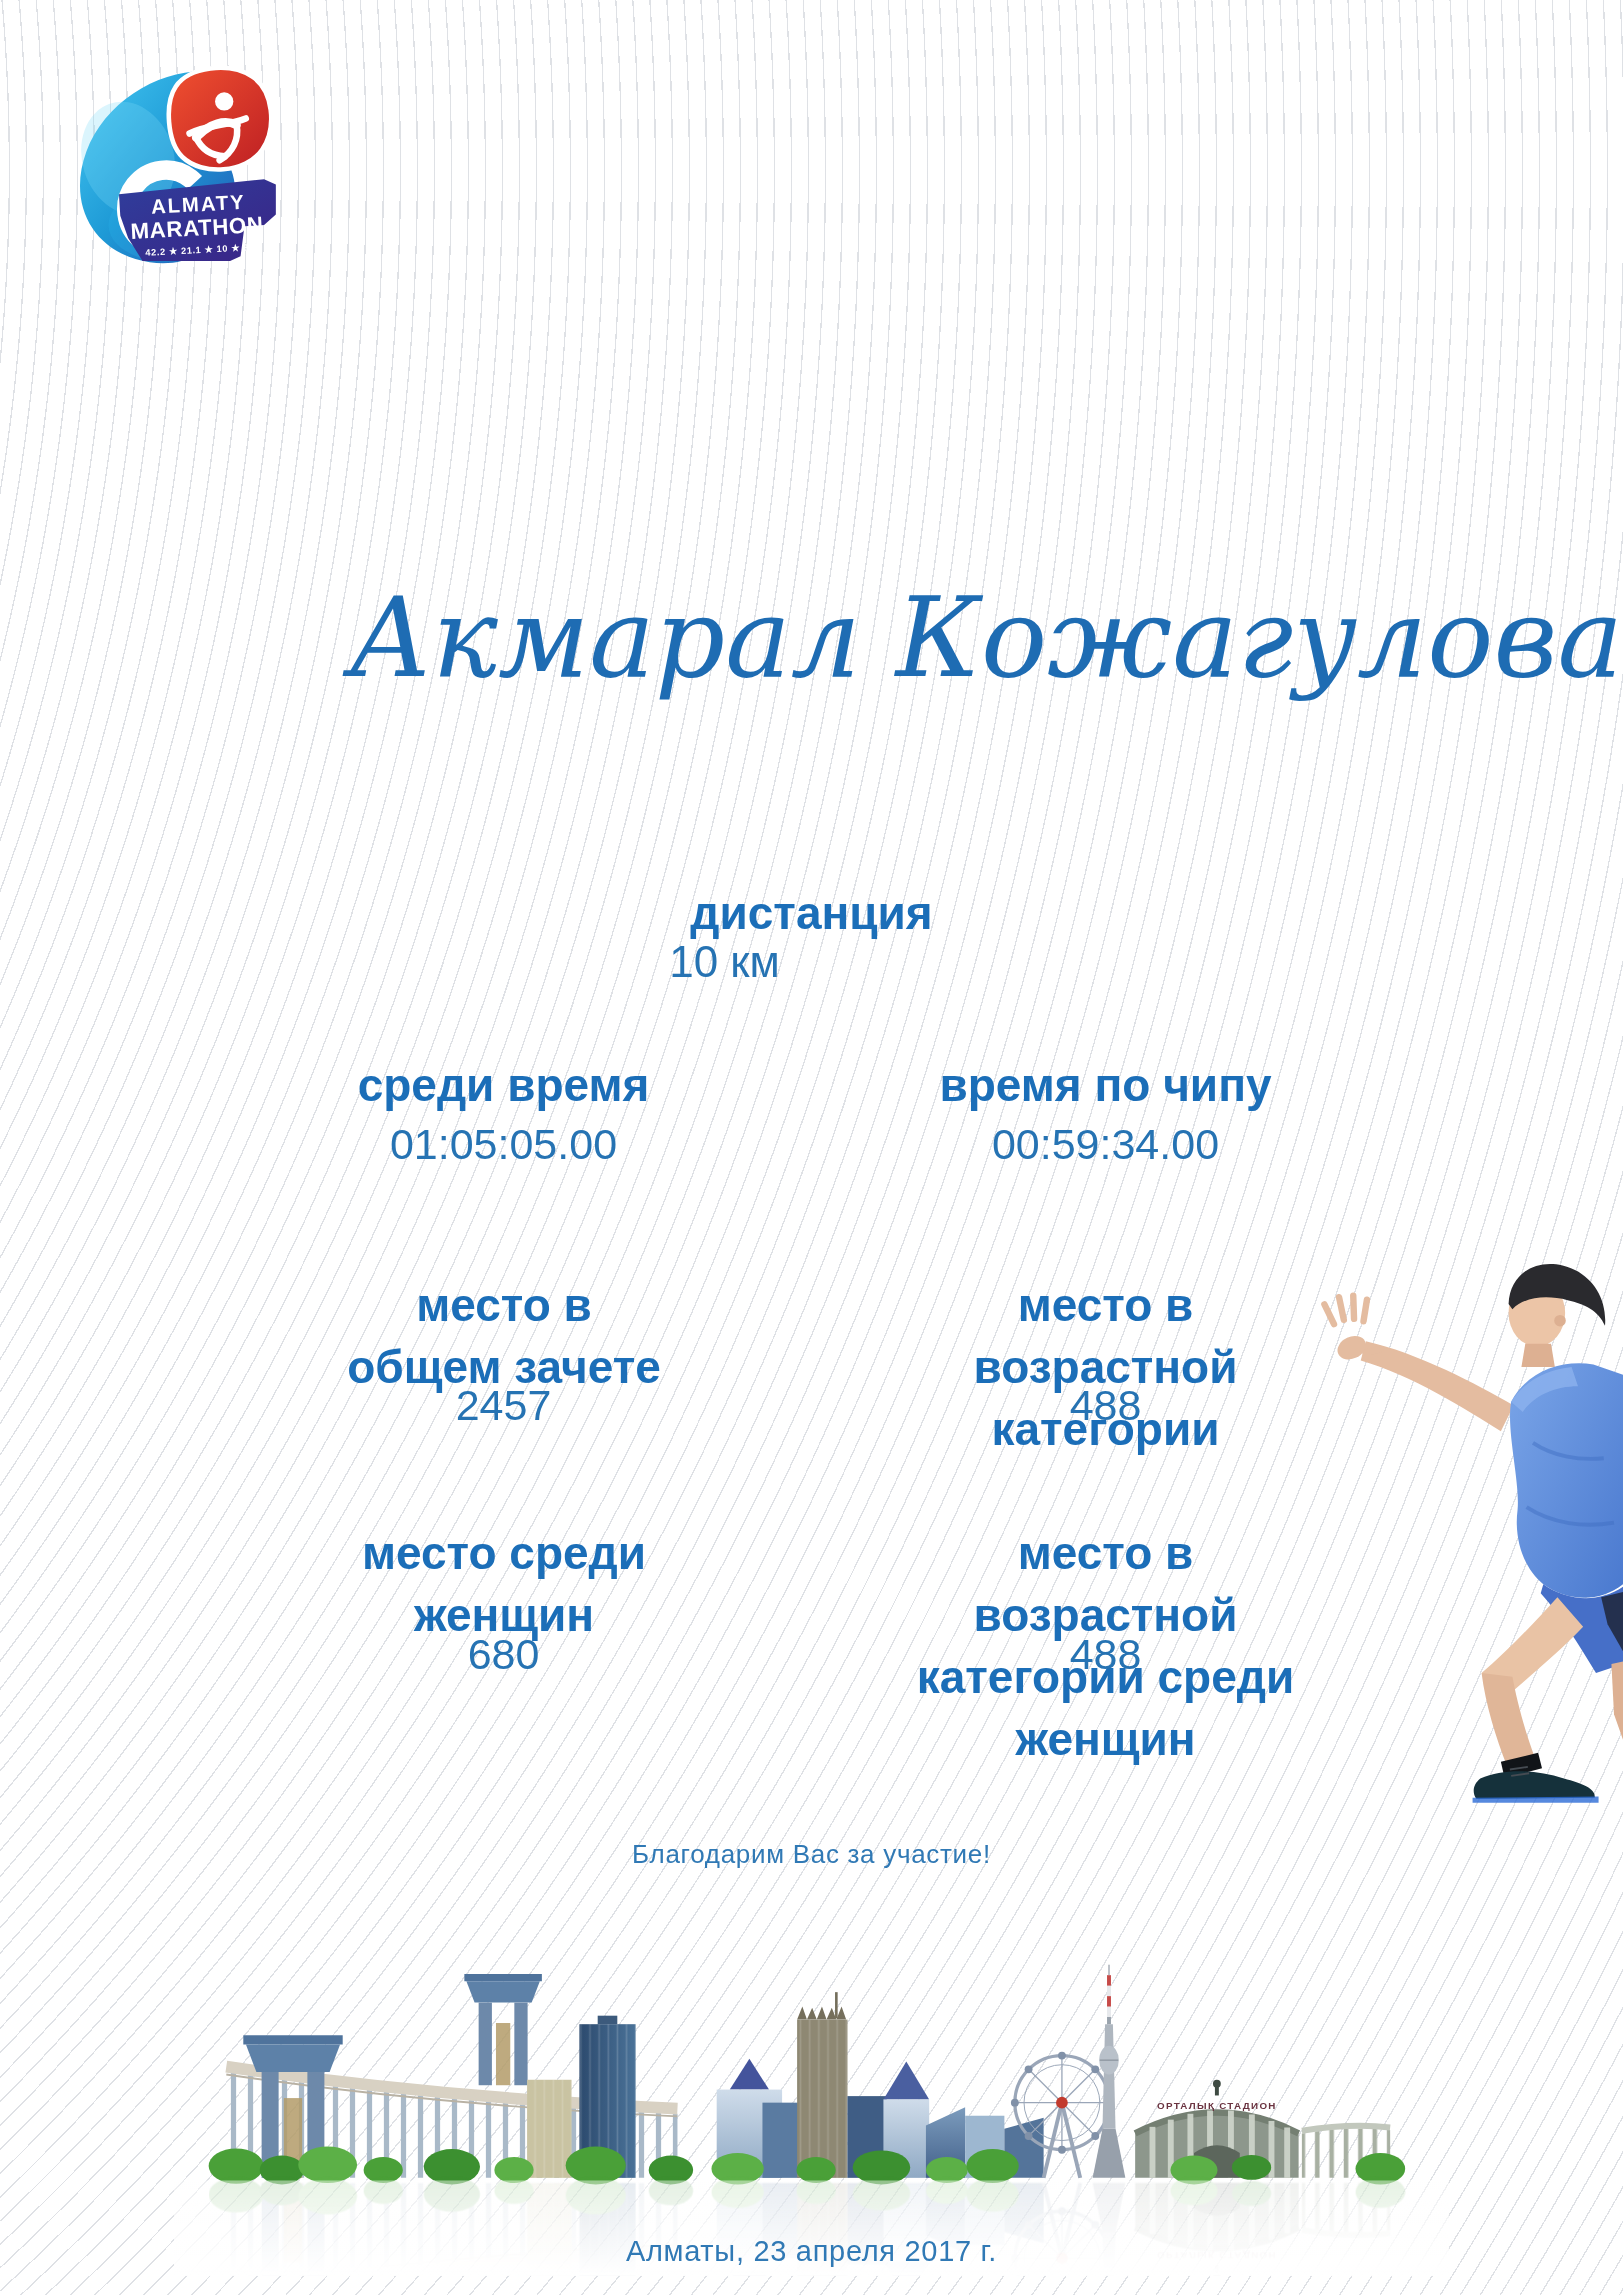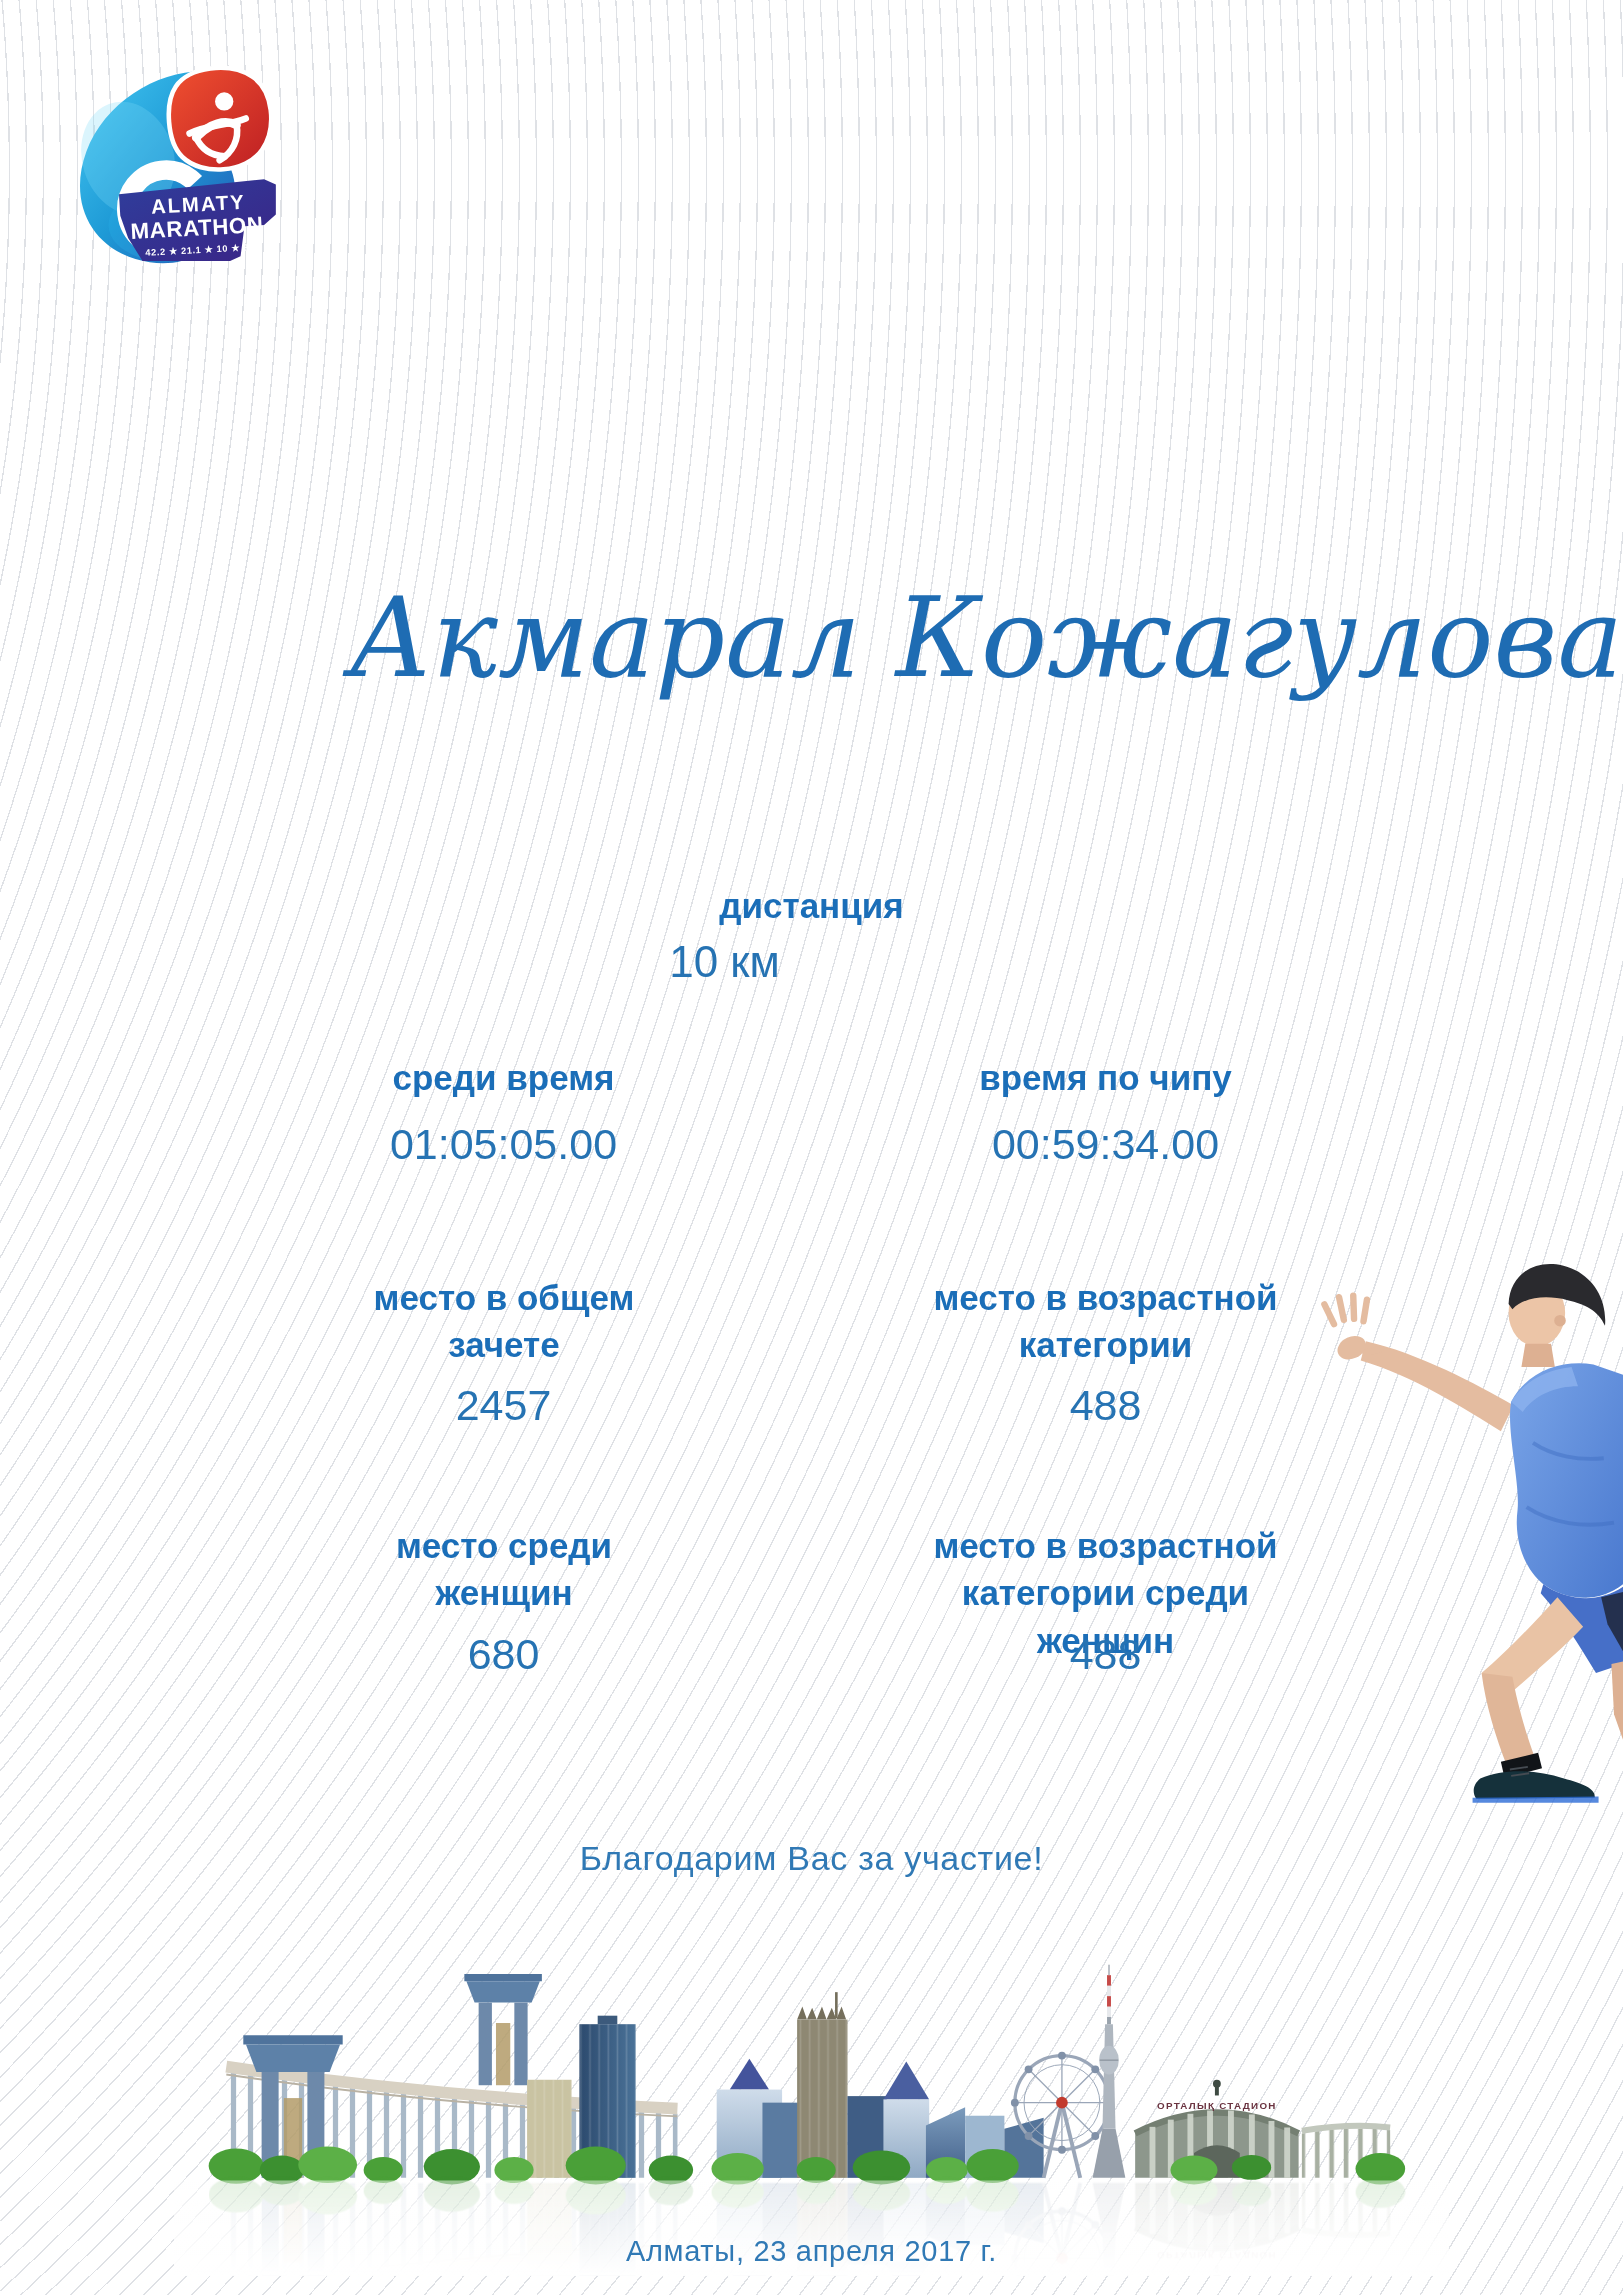--- a/index.html
+++ b/index.html
@@ -51,41 +51,41 @@
     font-family:"DejaVu Serif", serif;font-style:italic;
     font-size:110px;line-height:1.25;color:#1e6cb3;white-space:nowrap;
   }
 
   
   .participation{
     top:799px;left:0;width:1623px;text-align:center;
     font-size:34px;font-weight:400;letter-spacing:1.3px;color:#3079b5;
   }
 
-  .stat-label{font-size:35px;font-weight:700;color:#1b6eb8;line-height:1.35;}
+  .stat-label{font-size:46px;font-weight:700;color:#1b6eb8;line-height:1.35;}
   .stat-value{font-weight:300;color:#2673b3;}
 
   .distance-label{top:882px;left:0;width:1623px;text-align:center;}
   .distance-value{top:937px;left:0;width:1449px;text-align:center;font-size:44px;}
 
   .row{left:0;width:1623px;}
   .col-left {position:absolute;left:294px; width:419px;text-align:center;}
   .col-right{position:absolute;left:896px;width:419px;text-align:center;}
   .labels-r1{top:1054px;}
   .values-r1{top:1120px;font-size:43px;}
   .labels-r2{top:1274px;}
   .values-r2{top:1381px;font-size:43px;}
   .labels-r3{top:1522px;}
   .values-r3{top:1630px;font-size:43px;}
   .labels-r2 .col-left{left:347px;width:314px;}
   .labels-r3 .col-left{left:347px;width:314px;}
 
   .thanks{
     top:1839px;left:0;width:1623px;text-align:center;
-    font-size:34px;font-weight:400;letter-spacing:0.7px;color:#3079b5;
+    font-size:26px;font-weight:400;letter-spacing:0.7px;color:#3079b5;
   }
 
   
   .skyline{left:174px;top:1962px;width:1275px;height:314px;}
 
   
   .place-date{
     top:2235px;left:0;width:1623px;text-align:center;
     font-size:29px;font-weight:400;letter-spacing:0.7px;color:#3079b5;
   }

